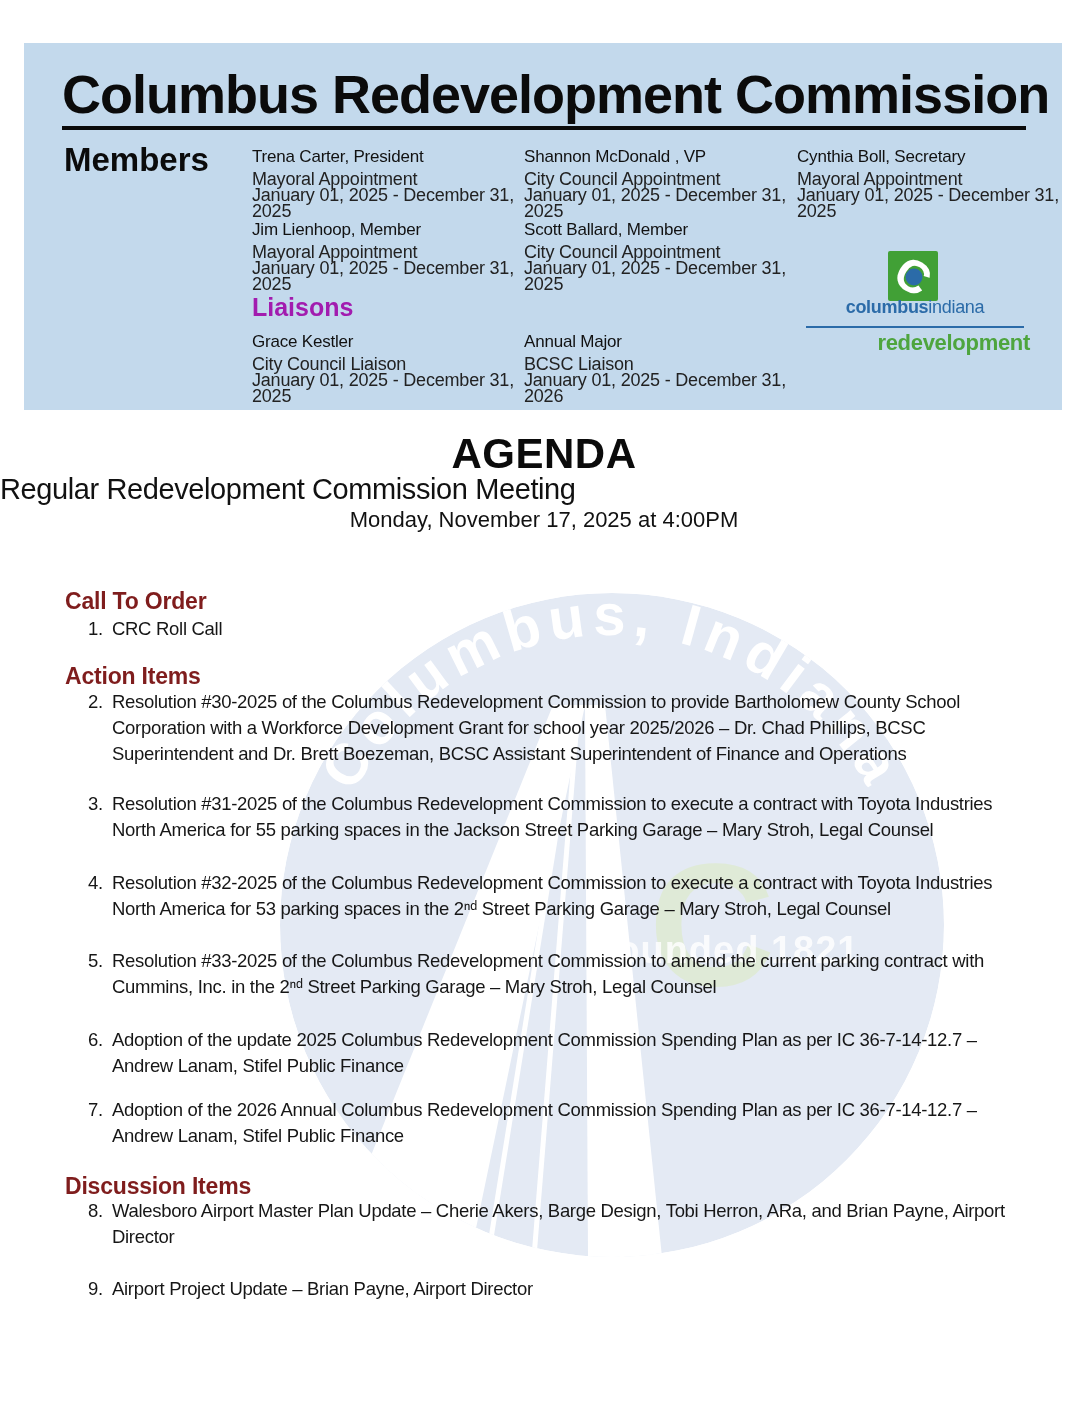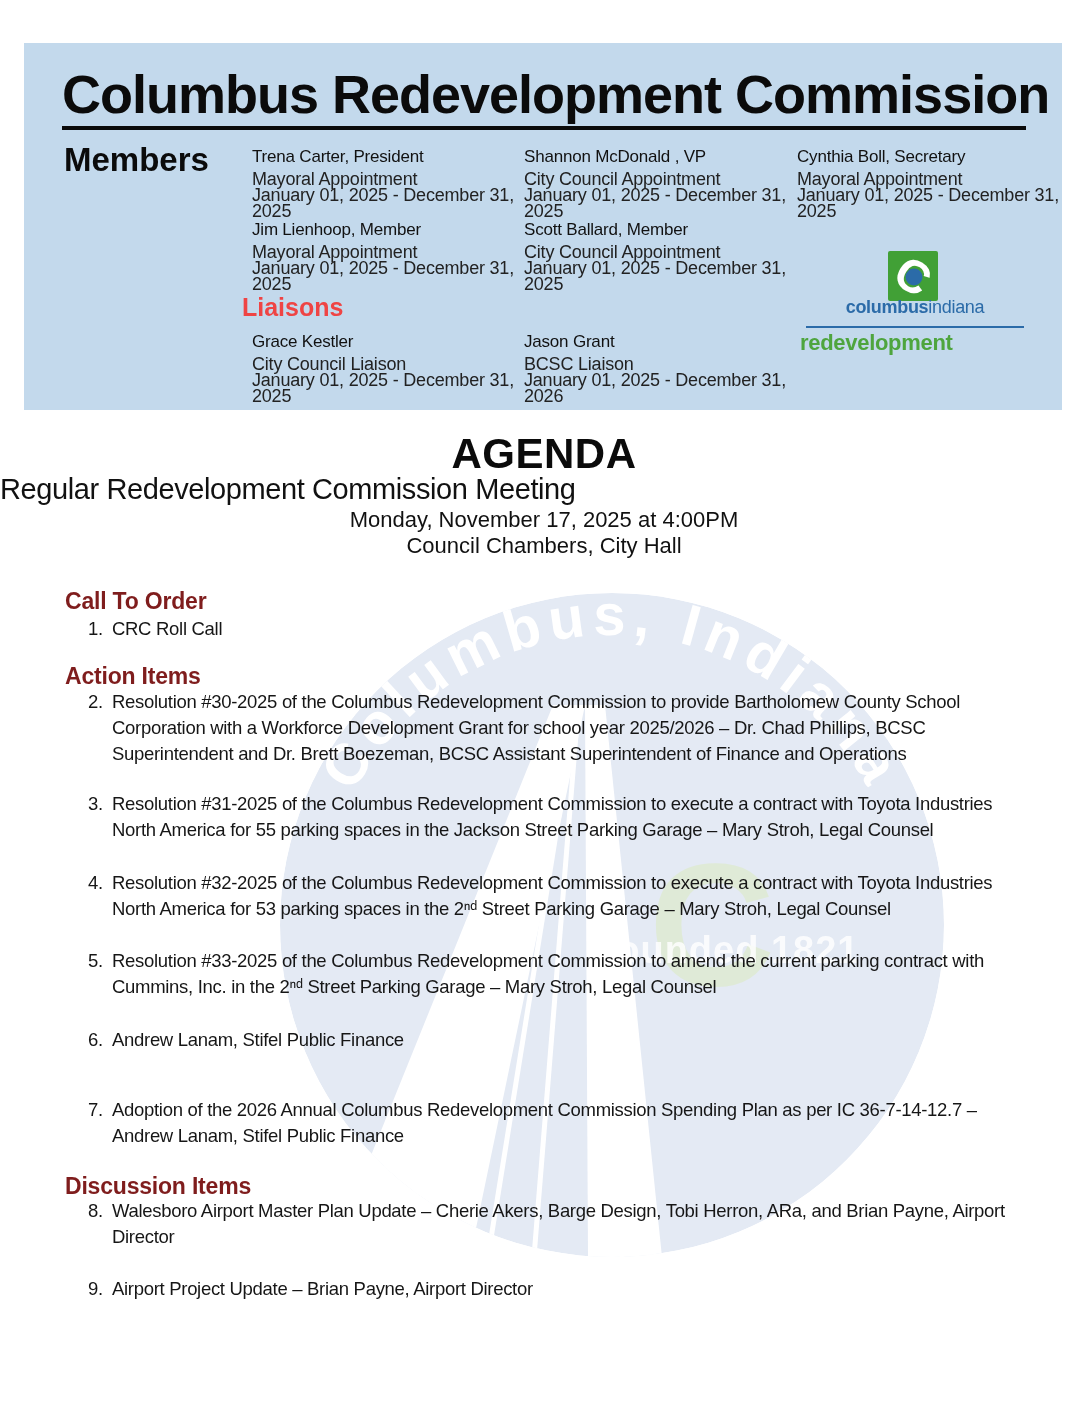--- a/index.html
+++ b/index.html
@@ -8,32 +8,32 @@
   .layer{position:absolute;inset:0;}
   .wm{z-index:0;pointer-events:none;}
   .content{z-index:1;}
 
   
   .panel{position:absolute;left:24px;top:43px;width:1038px;height:367px;background:#c3d9ec;}
   .doc-title{position:absolute;left:62px;top:66px;width:980px;font-size:54px;font-weight:700;
              letter-spacing:-1px;color:#0b0b0b;line-height:56px;white-space:nowrap;}
   .title-rule{position:absolute;left:62px;top:126px;width:964px;height:4px;background:#0b0b0b;}
   .members-label{position:absolute;left:64px;top:141px;font-size:33px;font-weight:700;color:#0b0b0b;}
-  .liaisons-label{position:absolute;left:242px;top:293px;font-size:25px;font-weight:700;color:#ef4444;}
+  .liaisons-label{position:absolute;left:252px;top:293px;font-size:25px;font-weight:700;color:#a21caf;}
   .member{position:absolute;width:270px;}
   .m-name{font-size:17px;color:#111;margin-bottom:4px;letter-spacing:-0.2px;}
   .m-detail{font-size:18px;color:#222;line-height:16px;letter-spacing:-0.2px;}
 
   
   .logo-icon{position:absolute;left:888px;top:251px;}
   .brand{position:absolute;left:800px;top:297px;width:230px;text-align:center;font-size:18px;
          color:#2b6ba8;letter-spacing:-0.3px;white-space:nowrap;}
   .brand .b{font-weight:700;}
   .brand-rule{position:absolute;left:806px;top:326px;width:218px;height:2px;background:#2b6ba8;}
-  .tagline{position:absolute;left:800px;top:330px;width:230px;text-align:left;font-size:22px;
+  .tagline{position:absolute;left:800px;top:330px;width:230px;text-align:right;font-size:22px;
            font-weight:700;color:#4ea53e;letter-spacing:-0.3px;}
 
   
   .agenda-title{position:absolute;left:0;top:430px;width:1088px;text-align:center;font-size:42px;
                 font-weight:700;color:#0b0b0b;letter-spacing:0.5px;}
   .agenda-subtitle{position:absolute;left:0;top:473px;width:1088px;text-align:left;font-size:29px;
                    color:#111;letter-spacing:-0.4px;}
   .agenda-when{position:absolute;left:0;top:507px;width:1088px;text-align:center;font-size:22px;color:#111;}
   .agenda-where{position:absolute;left:0;top:533px;width:1088px;text-align:center;font-size:22px;color:#111;}
 
@@ -117,40 +117,39 @@
     </div>
 
     <div class="liaisons-label">Liaisons</div>
 
     <div class="member" style="left:252px;top:332px">
       <div class="m-name">Grace Kestler</div>
       <div class="m-detail">City Council Liaison</div>
       <div class="m-detail">January 01, 2025 - December 31, 2025</div>
     </div>
     <div class="member" style="left:524px;top:332px">
-      <div class="m-name">Jason Grant</div>
+      <div class="m-name">Annual Major</div>
       <div class="m-detail">BCSC Liaison</div>
       <div class="m-detail">January 01, 2025 - December 31, 2026</div>
     </div>
 
     <svg class="logo-icon" width="50" height="50" viewBox="0 0 50 50">
       <rect x="0" y="0" width="50" height="50" rx="2" fill="#41a036"></rect>
       <g transform="rotate(32 25 25)">
         <text x="25" y="41" font-size="46" font-weight="bold" fill="#ffffff" text-anchor="middle" font-family="Liberation Sans, sans-serif">C</text>
       </g>
       <circle cx="26" cy="26" r="8.5" fill="#2b6ba8"></circle>
     </svg>
     <div class="brand"><span class="b">columbus</span><span>indiana</span></div>
     <div class="brand-rule"></div>
     <div class="tagline">redevelopment</div>
 
     <div class="agenda-title">AGENDA</div>
     <div class="agenda-subtitle">Regular Redevelopment Commission Meeting</div>
     <div class="agenda-when">Monday, November 17, 2025 at 4:00PM</div>
-    <div class="agenda-where">Council Chambers, City Hall</div>
 
     <div class="sec-heading" style="top:588px">Call To Order</div>
     <div class="item" style="top:616px">
       <span class="num">1.</span>
       <div class="lines">
           <div>CRC Roll Call</div>
         </div>
     </div>
 
     <div class="sec-heading" style="top:663px">Action Items</div>
@@ -184,20 +183,21 @@
       <span class="num">5.</span>
       <div class="lines">
         <div>Resolution #33-2025 of the Columbus Redevelopment Commission to amend the current parking contract with</div>
         <div>Cummins, Inc. in the 2ⁿᵈ Street Parking Garage – Mary Stroh, Legal Counsel</div>
       </div>
     </div>
 
     <div class="item" style="top:1027px">
       <span class="num">6.</span>
       <div class="lines">
+        <div>Adoption of the update 2025 Columbus Redevelopment Commission Spending Plan as per IC 36-7-14-12.7 –</div>
         <div>Andrew Lanam, Stifel Public Finance</div>
       </div>
     </div>
 
     <div class="item" style="top:1097px">
       <span class="num">7.</span>
       <div class="lines">
         <div>Adoption of the 2026 Annual Columbus Redevelopment Commission Spending Plan as per IC 36-7-14-12.7 –</div>
         <div>Andrew Lanam, Stifel Public Finance</div>
       </div>

